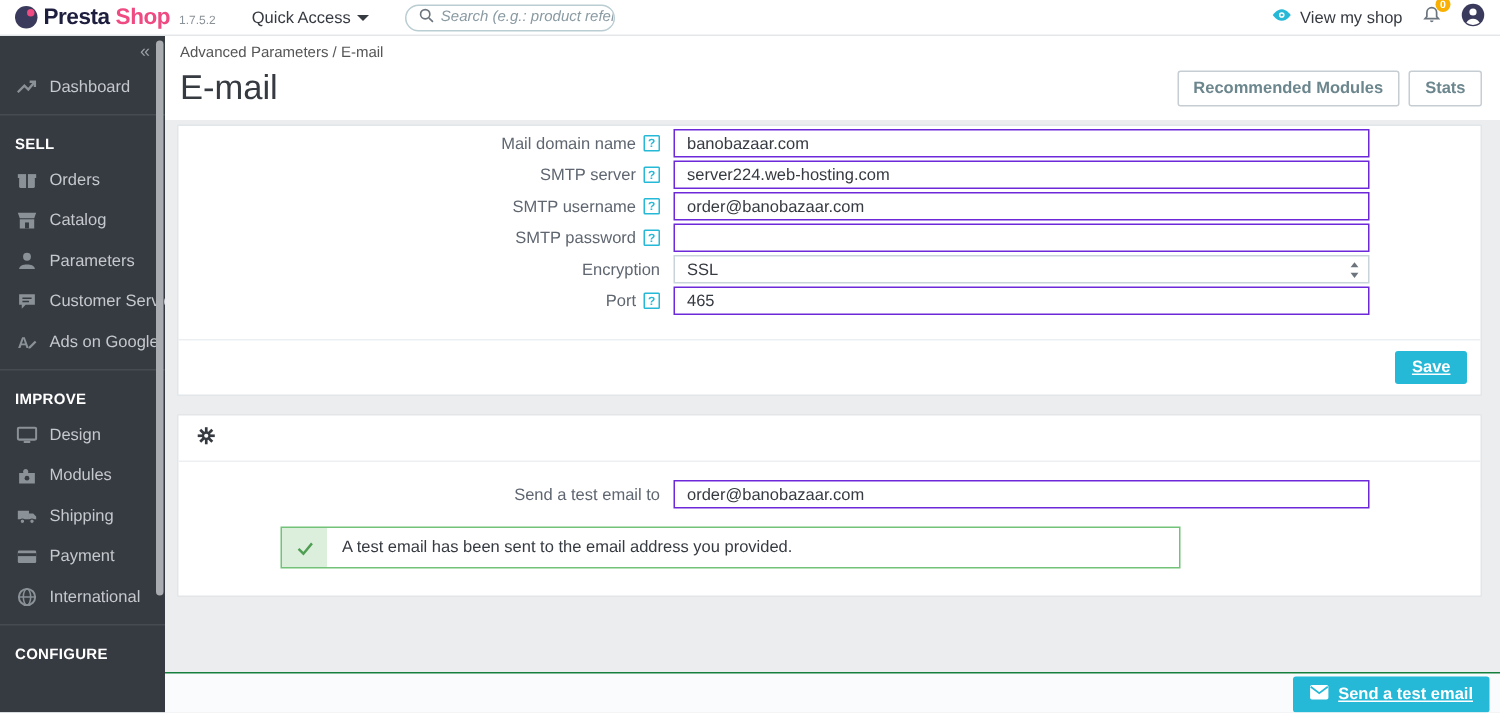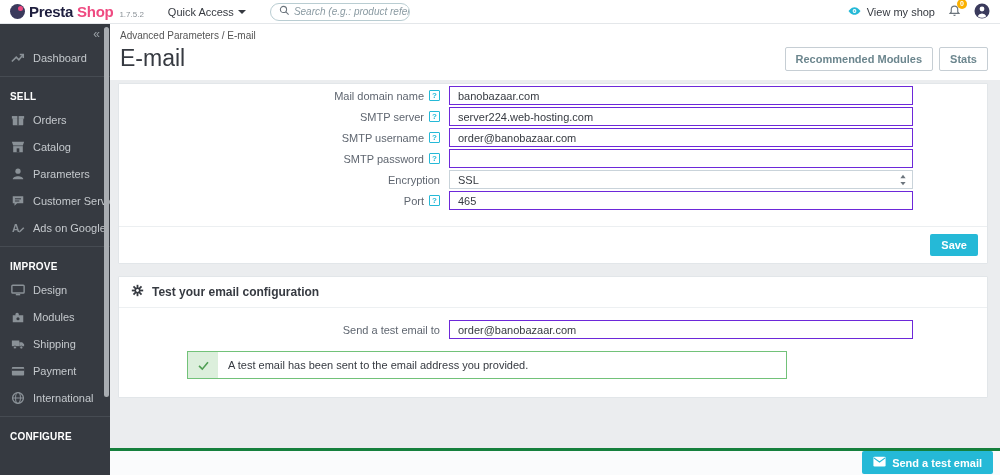--- a/index.html
+++ b/index.html
@@ -48,30 +48,30 @@
 
   .form-row { display:flex; align-items:center; margin:2px 0; }
   .label-col { width:330px; display:flex; justify-content:flex-end; align-items:center; gap:5px; padding-right:9px; color:#5f6670; font-size:11px; }
   .help-badge { width:11px; height:11px; border:1px solid #25b9d7; border-radius:1px; color:#25b9d7; font-size:8px; font-weight:bold; display:flex; align-items:center; justify-content:center; cursor:pointer; }
   .input-col { width:464px; position:relative; }
   .input-col input { width:100%; height:19px; border:1px solid #6d28d9; padding:0 8px; font-size:11px; color:#363a41; font-family:"Liberation Sans", sans-serif; outline:none; }
   .select-box { width:100%; height:19px; border:1px solid #c9d3da; padding:0 18px 0 8px; font-size:11px; color:#363a41; display:flex; align-items:center; cursor:pointer; background:#fff; position:relative; }
   .select-arrow { position:absolute; right:5px; top:3px; }
 
   .panel-footer { border-top:1px solid #eceff1; margin-top:16px; padding:7px 9px; display:flex; justify-content:flex-end; }
-  .btn-primary { background:#25b9d7; border:none; border-radius:2px; color:#fff; font-size:11px; font-weight:bold; padding:5px 11px; cursor:pointer; display:flex; align-items:center; gap:6px; font-family:"Liberation Sans", sans-serif; }
+  .btn-primary { background:#25b9d7; border:none; border-radius:2px; color:#fff; font-size:11px; font-weight:bold; padding:5px 11px; cursor:pointer; display:flex; align-items:center; gap:6px; font-family:"Liberation Sans", sans-serif;text-decoration:underline; }
 
   .test-panel { margin-top:12px; }
   .test-header { display:flex; align-items:center; gap:8px; padding:7px 12px; border-bottom:1px solid #edf0f2; font-size:12px; font-weight:bold; color:#363a41; }
   .test-body { padding:10px 0 18px; }
   .alert-success { margin:12px 0 0 68px; width:600px; border:1px solid #72c279; display:flex; align-items:stretch; background:#fff; }
   .alert-icon-cell { width:30px; background:#dcefdc; display:flex; align-items:center; justify-content:center; }
   .alert-text { padding:7px 10px; font-size:11px; color:#363a41; }
 
-  .page-footer { position:absolute; left:0; right:0; bottom:0; height:27px; background:#fafbfc; border-top:3px solid #15803d; display:flex; justify-content:flex-end; align-items:flex-start; padding-right:7px; }
+  .page-footer { position:absolute; left:0; right:0; bottom:0; height:27px; background:#fafbfc; border-top:1px solid #15803d; display:flex; justify-content:flex-end; align-items:flex-end; padding-right:7px; }
 </style>
 </head>
 <body>
 
 <div class="app">
 
   <div class="topbar">
     <div class="brand">
       <span class="brand-logo"></span>
       <span class="brand-presta">Presta</span>
@@ -349,21 +349,20 @@
                 <g fill="#363a41">
                   <rect x="6.9" y="1" width="2.2" height="14"></rect>
                   <rect x="1" y="6.9" width="14" height="2.2"></rect>
                   <rect x="6.9" y="1" width="2.2" height="14" transform="rotate(45 8 8)"></rect>
                   <rect x="6.9" y="1" width="2.2" height="14" transform="rotate(-45 8 8)"></rect>
                   <circle cx="8" cy="8" r="3.6"></circle>
                 </g>
                 <circle cx="8" cy="8" r="1.7" fill="#fff"></circle>
               </svg>
           </span>
-          <span>Test your email configuration</span>
         </div>
         <div class="test-body">
           <div class="form-row">
             <div class="label-col">
               <span>Send a test email to</span>
             </div>
             <div class="input-col">
               <input type="text" value="order@banobazaar.com" style="">
             </div>
           </div>

